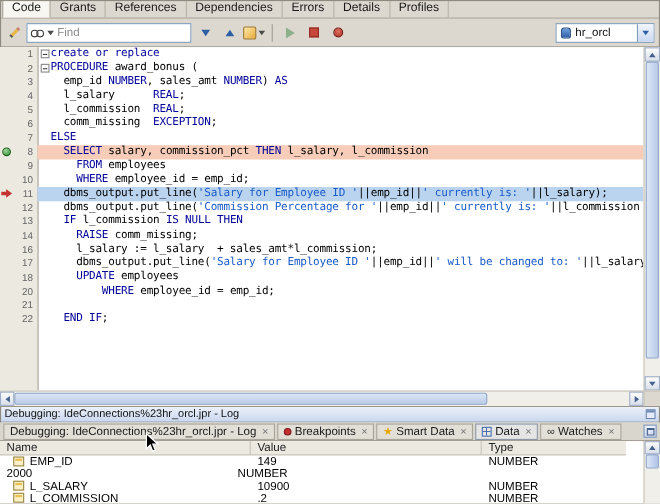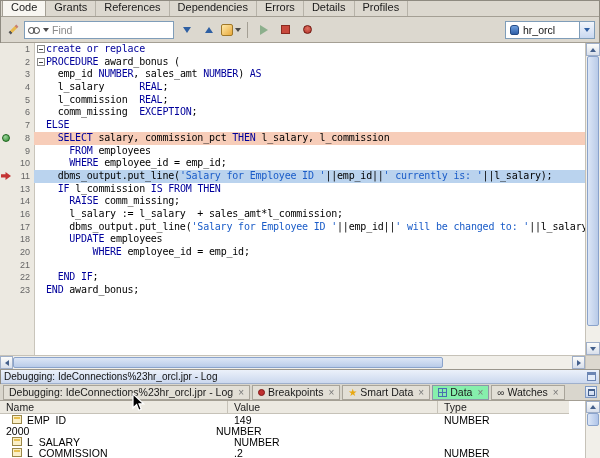--- a/index.html
+++ b/index.html
@@ -74,21 +74,21 @@
   .corner{position:absolute;right:0;bottom:0;width:15px;height:14px;background:#DCD8CF;border-top:1px solid #C6C2B8;border-left:1px solid #C6C2B8}
 
   
   .loghdr{height:14px;background:linear-gradient(#ECF1FA,#CBD8EE);border-bottom:1px solid #9FB0CC;display:flex;align-items:center;padding:0 4px;font-size:10px;color:#111}
   .hdr-btn{margin-left:auto;width:9px;height:9px;border:1px solid #6C86B4;background:#E4ECF9;position:relative}
   .hdr-btn::before{content:"";position:absolute;left:0;right:0;top:0;height:2px;background:#6C86B4}
 
   
   .btabs{height:17px;background:#D9D6CD;border-bottom:1px solid #A49F94;display:flex;align-items:center;gap:2px;padding-left:3px;position:relative}
   .btab{height:15px;display:flex;align-items:center;gap:3px;padding:0 5px;font-size:10.5px;background:#E2DFD6;border:1px solid #A8A49A;color:#1A1A1A;white-space:nowrap;cursor:default}
-  .btab.active{background:#86efac;border-color:#8C96A6}
+  .btab.active{background:#e5e5e5;border-color:#8C96A6}
   .btab .x{color:#777;font-size:10px;margin-left:2px}
   .ic-bp{width:7px;height:7px;border-radius:50%;background:#C03030;border:1px solid #801818;flex:none}
   .ic-star{color:#E8A810;font-size:10px;line-height:9px;flex:none}
   .ic-grid{width:9px;height:9px;border:1px solid #4A70B0;flex:none;
     background-image:linear-gradient(to right,transparent 3px,#4A70B0 3px,#4A70B0 4px,transparent 4px),
                      linear-gradient(to bottom,transparent 3px,#4A70B0 3px,#4A70B0 4px,transparent 4px)}
   .ic-watch{color:#333;font-size:10px;line-height:9px;flex:none}
   .panel-btn{position:absolute;right:3px;top:2px;width:12px;height:12px;background:linear-gradient(#F0F5FC,#C8D6EE);border:1px solid #7E99C4;display:flex;align-items:center;justify-content:center}
   .panel-btn::before{content:"";width:5px;height:4px;border:1px solid #44608C;border-top-width:2px}
 
@@ -257,24 +257,32 @@
             <span class="exec-arrow"></span>
           </span>
           <span class="lnum">11</span>
           <div class="cbody hl-current">
             <span class="fcol"></span>
             <span class="ctext"><span class="tok-p">  dbms_output.put_line(</span><span class="tok-s">'Salary for Employee ID '</span><span class="tok-p">||emp_id||</span><span class="tok-s">' currently is: '</span><span class="tok-p">||l_salary);</span></span>
           </div>
         </div>
         <div class="crow">
           <span class="mcol"></span>
+          <span class="lnum">12</span>
+          <div class="cbody">
+            <span class="fcol"></span>
+            <span class="ctext"><span class="tok-p">  dbms_output.put_line(</span><span class="tok-s">'Commission Percentage for '</span><span class="tok-p">||emp_id||</span><span class="tok-s">' currently is: '</span><span class="tok-p">||l_commission</span></span>
+          </div>
+        </div>
+        <div class="crow">
+          <span class="mcol"></span>
           <span class="lnum">13</span>
           <div class="cbody">
             <span class="fcol"></span>
-            <span class="ctext"><span class="tok-p">  </span><span class="tok-k">IF</span><span class="tok-p"> l_commission </span><span class="tok-k">IS FROM THEN</span></span>
+            <span class="ctext"><span class="tok-p">  </span><span class="tok-k">IF</span><span class="tok-p"> l_commission </span><span class="tok-k">IS NULL THEN</span></span>
           </div>
         </div>
         <div class="crow">
           <span class="mcol"></span>
           <span class="lnum">14</span>
           <div class="cbody">
             <span class="fcol"></span>
             <span class="ctext"><span class="tok-p">    </span><span class="tok-k">RAISE</span><span class="tok-p"> comm_missing;</span></span>
           </div>
         </div>
@@ -317,28 +325,20 @@
             <span class="fcol"></span>
             <span class="ctext"></span>
           </div>
         </div>
         <div class="crow">
           <span class="mcol"></span>
           <span class="lnum">22</span>
           <div class="cbody">
             <span class="fcol"></span>
             <span class="ctext"><span class="tok-p">  </span><span class="tok-k">END IF</span><span class="tok-p">;</span></span>
-          </div>
-        </div>
-        <div class="crow">
-          <span class="mcol"></span>
-          <span class="lnum">23</span>
-          <div class="cbody">
-            <span class="fcol"></span>
-            <span class="ctext"><span class="tok-k">END</span><span class="tok-p"> award_bonus;</span></span>
           </div>
         </div>
       </div>
     <div class="vscroll">
       <div class="sbtn">
           <span class="t-up"></span>
         </div>
       <div class="vthumb"></div>
       <div class="sbtn bot">
           <span class="t-dn"></span>
@@ -408,20 +408,21 @@
         </div>
         <div class="grow">
           <div class="cell cell-value">2000</div>
           <div class="cell cell-type">NUMBER</div>
         </div>
         <div class="grow">
           <div class="cell cell-name">
             <span class="var-icon"></span>
             <span>L_SALARY</span>
           </div>
+          <div class="cell cell-value">10900</div>
           <div class="cell cell-type">NUMBER</div>
         </div>
         <div class="grow">
           <div class="cell cell-name">
             <span class="var-icon"></span>
             <span>L_COMMISSION</span>
           </div>
           <div class="cell cell-value">.2</div>
           <div class="cell cell-type">NUMBER</div>
         </div>

